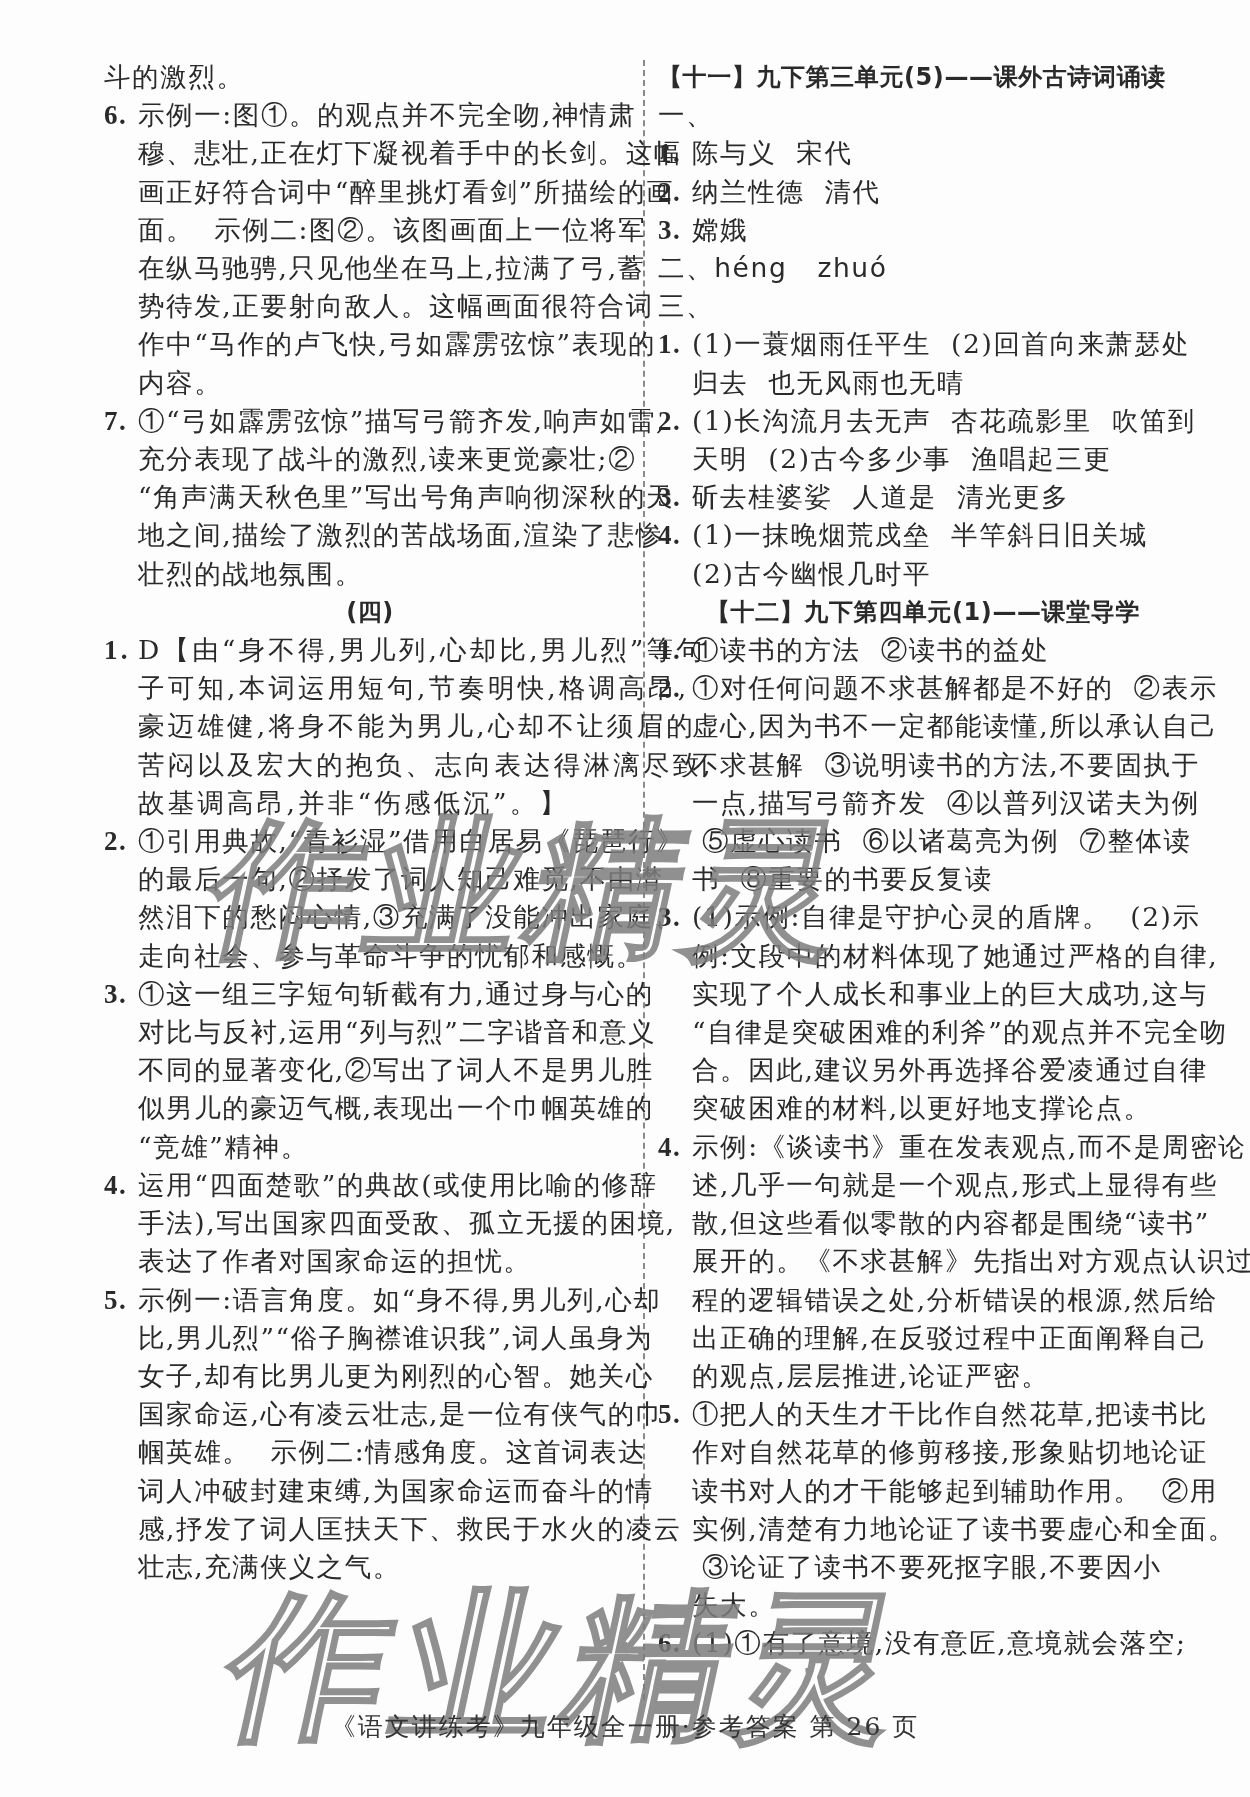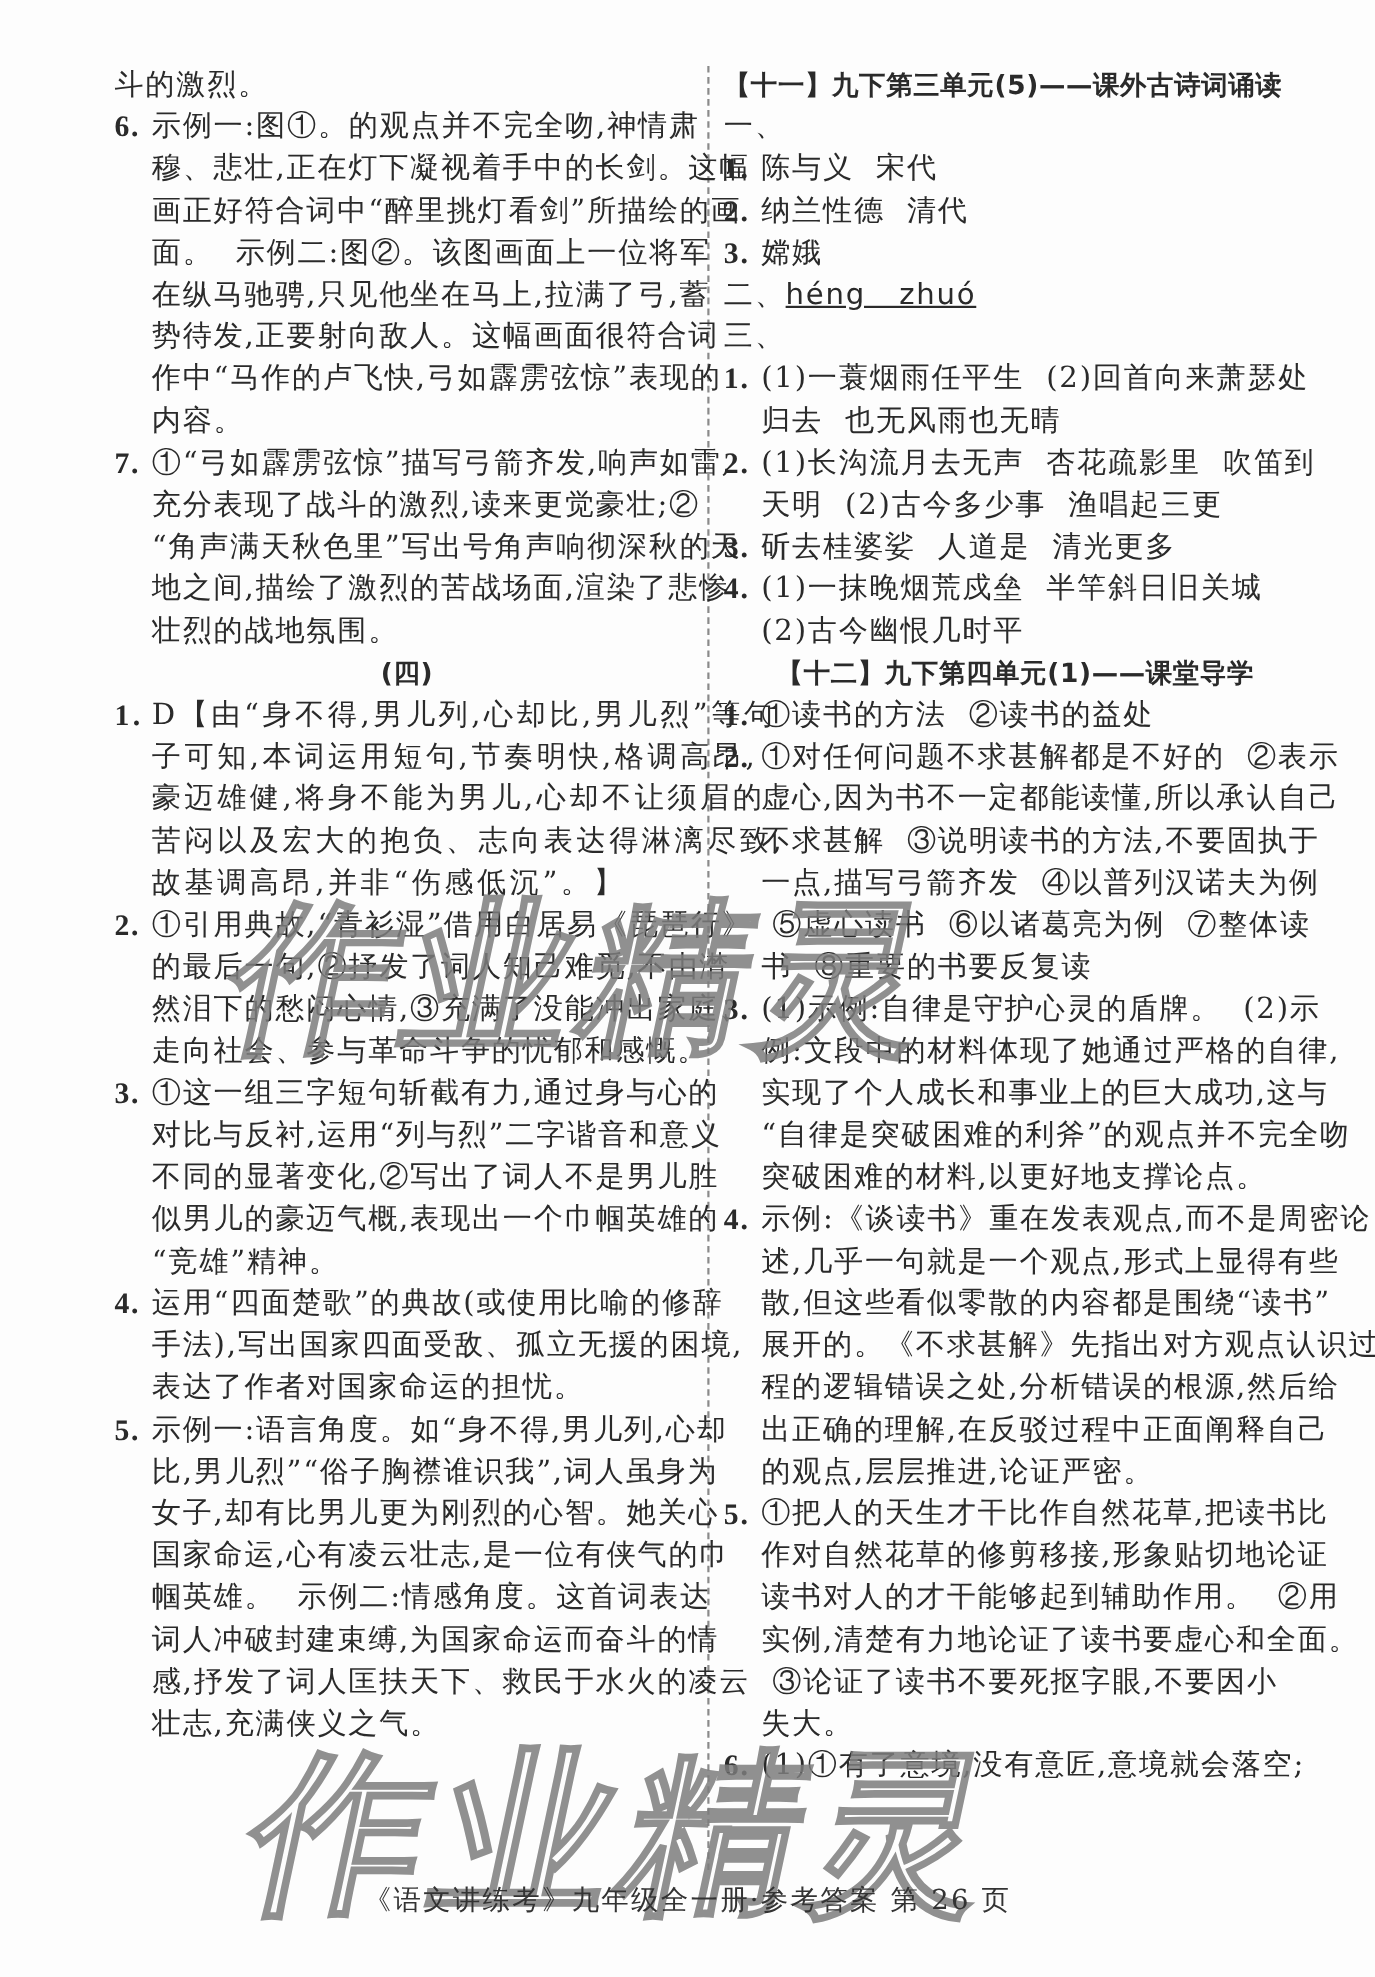--- a/index.html
+++ b/index.html
@@ -15,21 +15,21 @@
     position: absolute; left: 643px; top: 60px; height: 1640px; width: 0;
     border-left: 2px dashed #8a8a8a;
   }
   .item { position: relative; padding-left: 34px; }
   .num { position: absolute; left: 0; top: 0; font-weight: bold; font-family: "Liberation Serif", serif; font-size: 27px; }
   .line { display: block; white-space: pre; }
   .kai { font-family: "DejaVu Serif", serif; font-style: normal; letter-spacing: 3.2px; }
   .center { text-align: center; }
   .heading { font-family: "DejaVu Sans", sans-serif; font-weight: bold; font-size: 24px; letter-spacing: 0.6px; }
   .sect { font-family: "DejaVu Sans", sans-serif; }
-  .pinyin { font-family: "DejaVu Sans", sans-serif; text-decoration: underline; }
+  .pinyin { font-family: "DejaVu Sans", sans-serif; }
   .footer {
     position: absolute; top: 1710px; left: 0; width: 1250px; text-align: center;
     font-size: 25px; letter-spacing: 2px; color: #333;
   }
   .watermark { position: absolute; pointer-events: none; }
   .wm-text {
     font-family: "DejaVu Sans", sans-serif; font-weight: bold;
     color: transparent; -webkit-text-stroke: 2px #7d7d7d; transform: skewX(-12deg);
     white-space: nowrap; opacity: 0.85;
   }
@@ -170,20 +170,21 @@
       <span class="line">一点,描写弓箭齐发  ④以普列汉诺夫为例</span>
       <span class="line"> ⑤虚心读书  ⑥以诸葛亮为例  ⑦整体读</span>
       <span class="line">书  ⑧重要的书要反复读</span>
     </div>
     <div class="item">
       <span class="num">3.</span>
       <span class="line">(1)示例:自律是守护心灵的盾牌。  (2)示</span>
       <span class="line">例:文段中的材料体现了她通过严格的自律,</span>
       <span class="line">实现了个人成长和事业上的巨大成功,这与</span>
       <span class="line">“自律是突破困难的利斧”的观点并不完全吻</span>
+      <span class="line">合。因此,建议另外再选择谷爱凌通过自律</span>
       <span class="line">突破困难的材料,以更好地支撑论点。</span>
     </div>
     <div class="item">
       <span class="num">4.</span>
       <span class="line">示例:《谈读书》重在发表观点,而不是周密论</span>
       <span class="line">述,几乎一句就是一个观点,形式上显得有些</span>
       <span class="line">散,但这些看似零散的内容都是围绕“读书”</span>
       <span class="line">展开的。《不求甚解》先指出对方观点认识过</span>
       <span class="line">程的逻辑错误之处,分析错误的根源,然后给</span>
       <span class="line">出正确的理解,在反驳过程中正面阐释自己</span>

